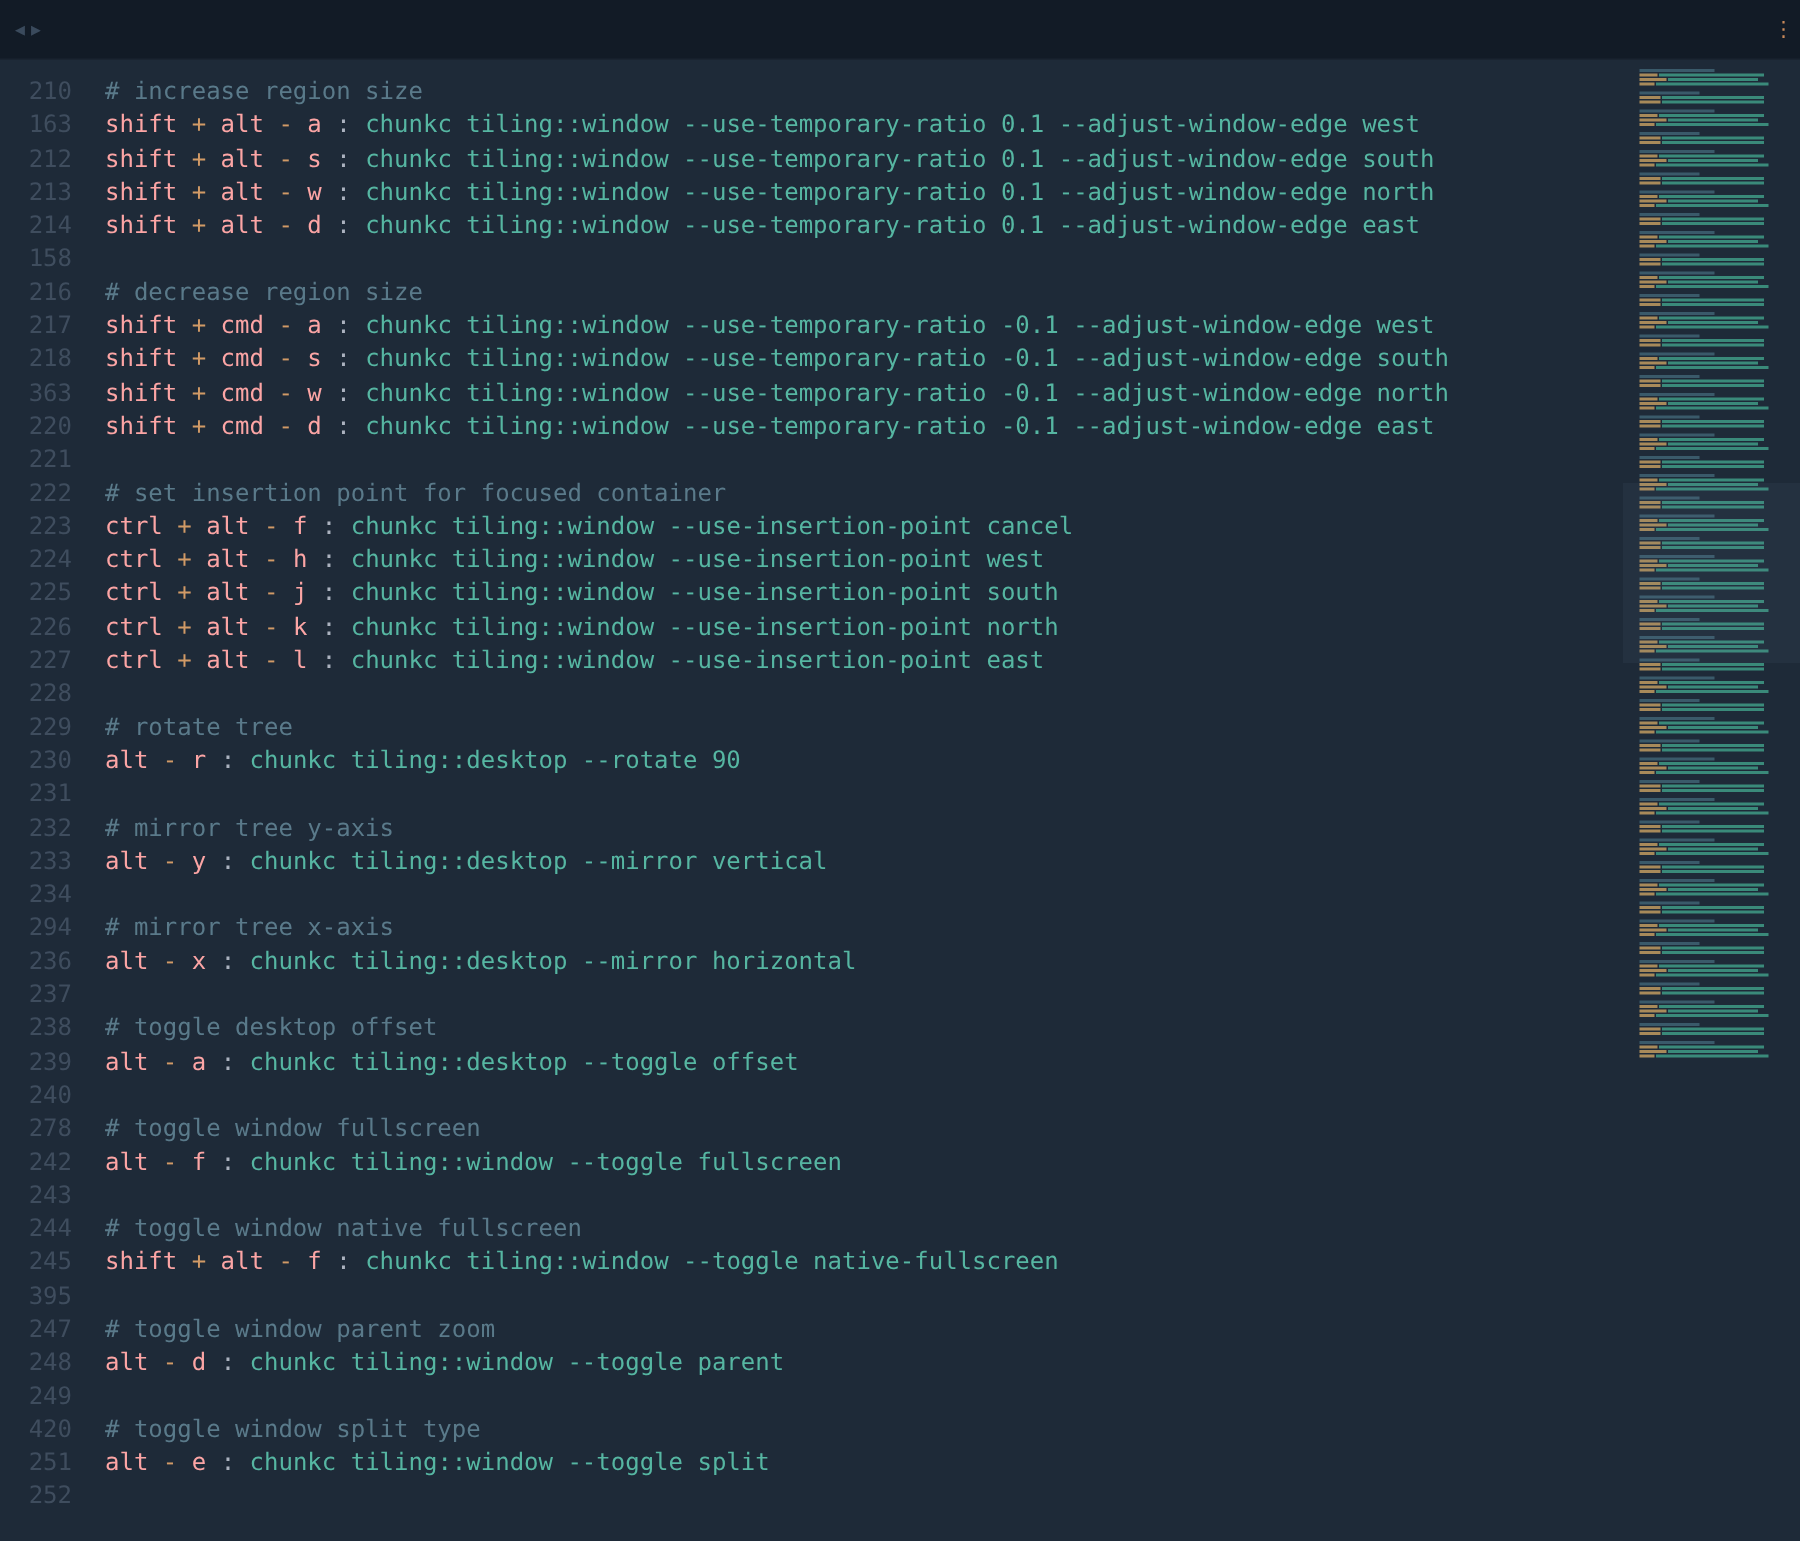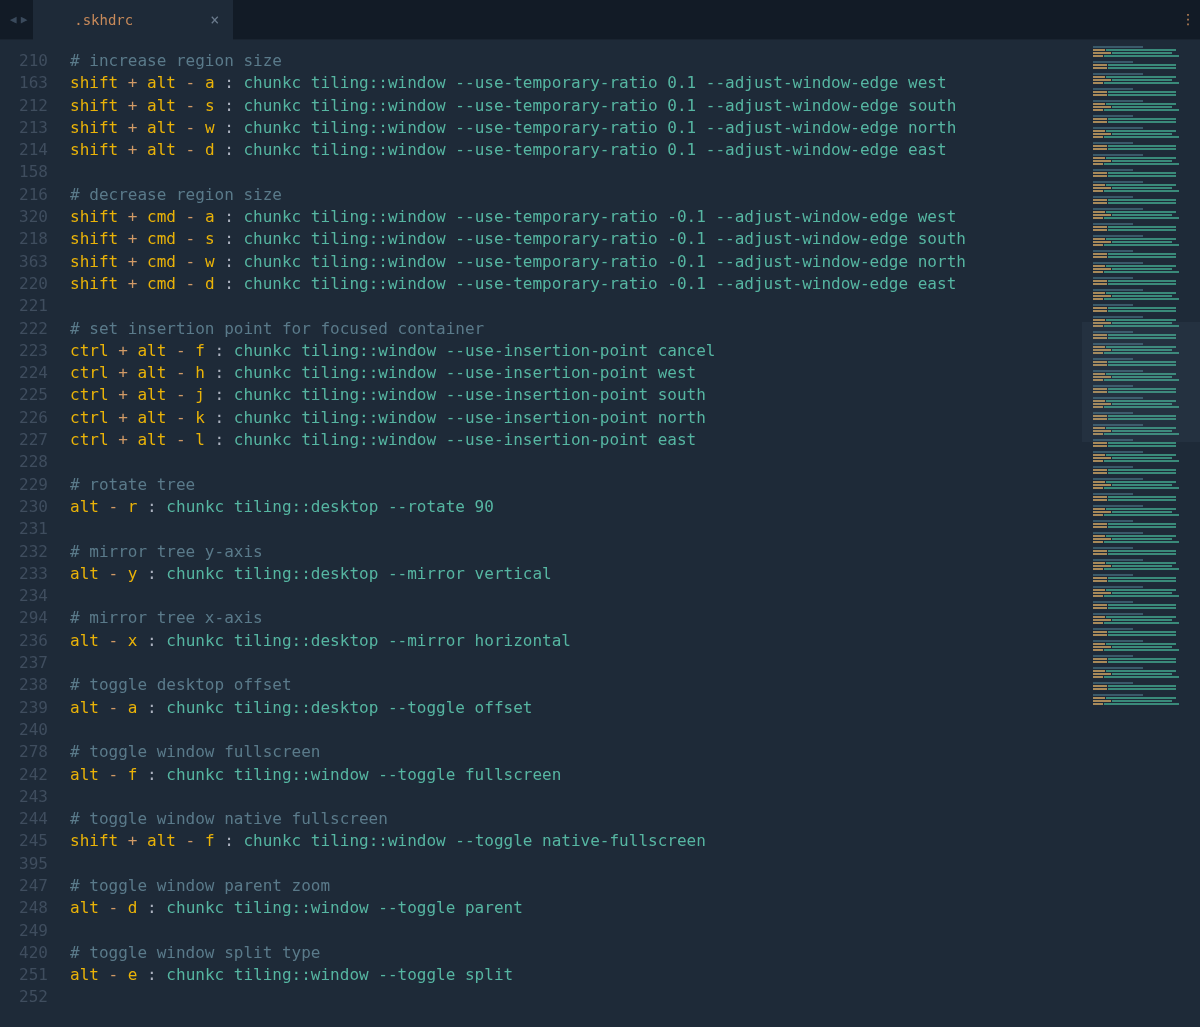--- a/index.html
+++ b/index.html
@@ -119,52 +119,48 @@
   margin-bottom: 0px;
   display: flex;
   gap: 1px;
 }
 .mm-seg {
   height: 2px;
   border-radius: 0;
 }
 
 .c-comment { color: #5a7a8a; font-style: normal; }
-.c-key { color: #eab308; }
+.c-key { color: #fca5a5; }
 .c-op { color: #d19a66; }
 .c-colon { color: #abb2bf; }
 .c-cmd { color: #56b6a2; }
 .ln { display: block; height: 22.3px; }
 </style>
 </head>
 <body>
 
 <div class="titlebar">
   <div class="nav-arrows">
     <span class="nav-arrow">◀</span>
     <span class="nav-arrow">▶</span>
-  </div>
-  <div class="tab modified">
-    <span>.skhdrc</span>
-    <span class="close">×</span>
   </div>
   <span class="menu-dots">⋮</span>
 </div>
 
 <div class="editor-wrap">
   <div class="editor">
     <div class="gutter" id="gutter">
         <span class="ln">210</span>
         <span class="ln">163</span>
         <span class="ln">212</span>
         <span class="ln">213</span>
         <span class="ln">214</span>
         <span class="ln">158</span>
         <span class="ln">216</span>
-        <span class="ln">320</span>
+        <span class="ln">217</span>
         <span class="ln">218</span>
         <span class="ln">363</span>
         <span class="ln">220</span>
         <span class="ln">221</span>
         <span class="ln">222</span>
         <span class="ln">223</span>
         <span class="ln">224</span>
         <span class="ln">225</span>
         <span class="ln">226</span>
         <span class="ln">227</span>

